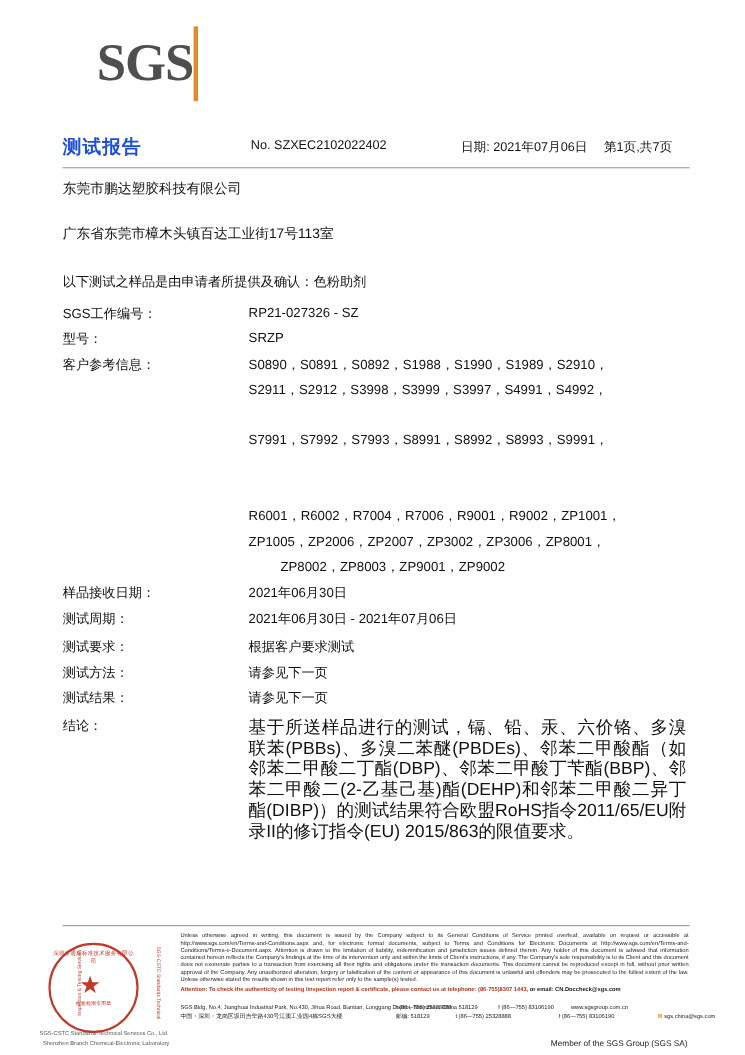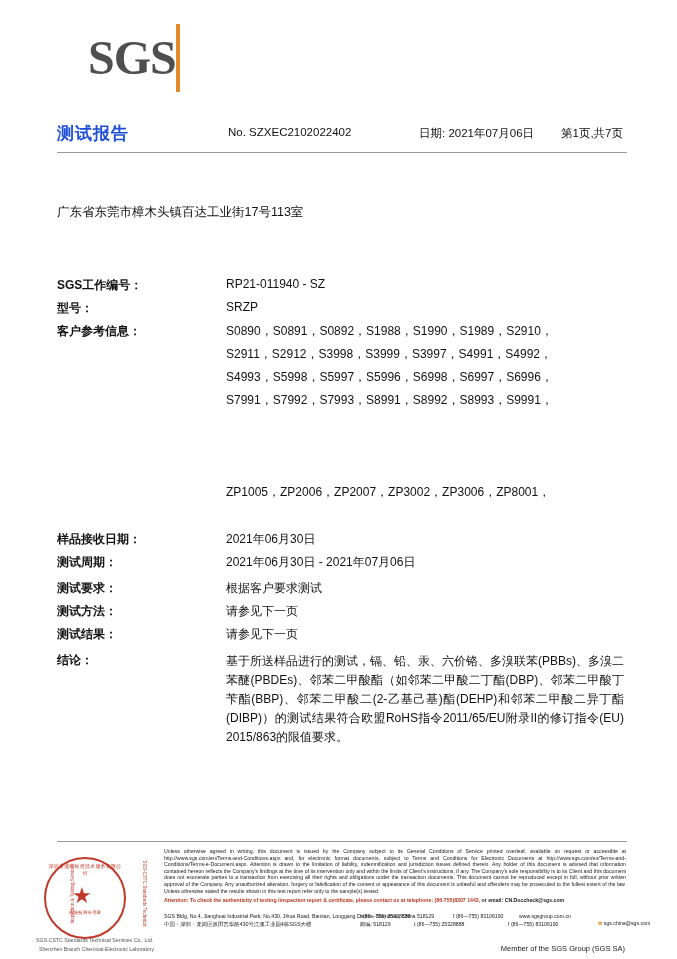--- a/index.html
+++ b/index.html
@@ -75,21 +75,20 @@
     top: 4px;
     font-size: 11.5px;
     color: #111;
   }
   .report-page {
     position: absolute;
     left: 492px;
     top: 4px;
     font-size: 11.5px;
     color: #111;
-    margin-left: 12px;
   }
   .rule {
     position: absolute;
     left: 57px;
     width: 570px;
     height: 1px;
     background: #9a9a9a;
   }
   .rule-top { top: 152px; }
   .rule-bottom { top: 841px; }
@@ -122,21 +121,20 @@
     position: absolute;
     left: 57px;
     font-size: 12px;
     color: #111;
   }
   .field .label {
     position: absolute;
     left: 0;
     top: 0;
     white-space: nowrap;
-    font-weight: bold;
   }
   .field .value {
     position: absolute;
     left: 169px;
     top: 0;
     white-space: nowrap;
   }
   .cont-line {
     position: absolute;
     left: 226px;
@@ -145,21 +143,21 @@
     white-space: nowrap;
   }
   .cont-line.indent {
     left: 255px;
   }
   .conclusion-text {
     position: absolute;
     left: 226px;
     top: 630px;
     width: 398px;
-    font-size: 12px;
+    font-size: 16px;
     line-height: 19px;
     color: #111;
     text-align: justify;
   }
 
   
   .stamp {
     position: absolute;
     left: 36px;
     top: 855px;
@@ -304,42 +302,45 @@
   <div class="logo-bar"></div>
 
   <div class="title-row">
     <div class="report-title">测试报告</div>
     <div class="report-no">No. SZXEC2102022402</div>
     <div class="report-date">日期: 2021年07月06日</div>
     <div class="report-page">第1页,共7页</div>
   </div>
   <div class="rule rule-top"></div>
 
+  <div class="company-name">东莞市鹏达塑胶科技有限公司</div>
   <div class="company-addr">广东省东莞市樟木头镇百达工业街17号113室</div>
 
+  <div class="sample-line">以下测试之样品是由申请者所提供及确认：色粉助剂</div>
 
   <div class="field" style="top:277px;">
     <span class="label">SGS工作编号：</span>
-    <span class="value">RP21-011940 - SZ</span>
+    <span class="value">RP21-027326 - SZ</span>
   </div>
 
   <div class="field" style="top:300px;">
     <span class="label">型号：</span>
     <span class="value">SRZP</span>
   </div>
 
   <div class="field" style="top:323px;">
     <span class="label">客户参考信息：</span>
     <span class="value">S0890，S0891，S0892，S1988，S1990，S1989，S2910，</span>
   </div>
 
   <div class="cont-line" style="top:346px;">S2911，S2912，S3998，S3999，S3997，S4991，S4992，</div>
-  <div class="cont-line" style="top:369px;">S4993，S5998，S5997，S5996，S6998，S6997，S6996，</div>
   <div class="cont-line" style="top:392px;">S7991，S7992，S7993，S8991，S8992，S8993，S9991，</div>
+  <div class="cont-line" style="top:461px;">R6001，R6002，R7004，R7006，R9001，R9002，ZP1001，</div>
   <div class="cont-line" style="top:484px;">ZP1005，ZP2006，ZP2007，ZP3002，ZP3006，ZP8001，</div>
+  <div class="cont-line indent" style="top:507px;">ZP8002，ZP8003，ZP9001，ZP9002</div>
 
   <div class="field" style="top:531px;">
     <span class="label">样品接收日期：</span>
     <span class="value">2021年06月30日</span>
   </div>
 
   <div class="field" style="top:554px;">
     <span class="label">测试周期：</span>
     <span class="value">2021年06月30日 - 2021年07月06日</span>
   </div>

